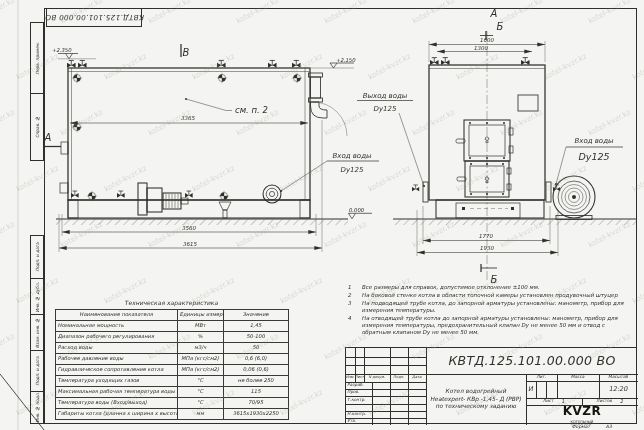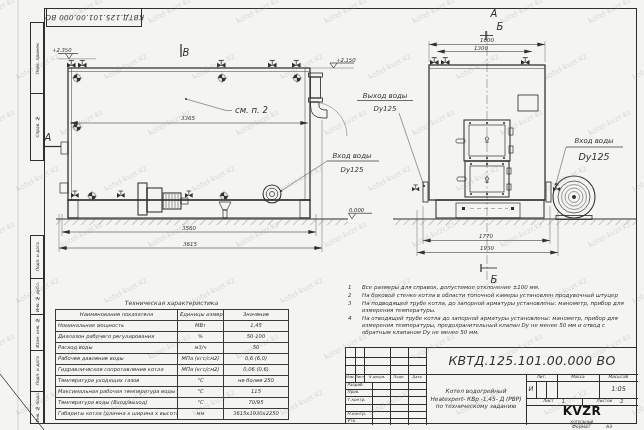--- a/index.html
+++ b/index.html
@@ -461,21 +461,21 @@
     <div class="tbt prod" style="left:80px;top:26px;width:100px;height:51px;">
       <div>Котел водогрейный</div>
       <div>Heatexpert- КВр -1,45- Д (РВР)</div>
       <div>по техническому заданию</div>
     </div>
 
     <div class="tbt" style="left:180px;top:26px;width:31px;height:7px;font-size:4.2px;">Лит.</div>
     <div class="tbt" style="left:211px;top:26px;width:42px;height:7px;font-size:4.2px;">Масса</div>
     <div class="tbt" style="left:253px;top:26px;width:39px;height:7px;font-size:4.2px;">Масштаб</div>
     <div class="tbt" style="left:180px;top:33px;width:10px;height:17px;font-size:6.5px;">И</div>
-    <div class="tbt" style="left:253px;top:33px;width:39px;height:17px;font-size:6.5px;">1:05</div>
+    <div class="tbt" style="left:253px;top:33px;width:39px;height:17px;font-size:6.5px;">12:20</div>
 
     <div class="tbt" style="left:180px;top:50px;width:56px;height:7px;gap:8px;">
       <span style="font-size:4.2px;">Лист</span>
       <span style="font-size:5px;">1</span>
     </div>
     <div class="tbt" style="left:236px;top:50px;width:56px;height:7px;gap:8px;">
       <span style="font-size:4.2px;">Листов</span>
       <span style="font-size:5px;">2</span>
     </div>
 

